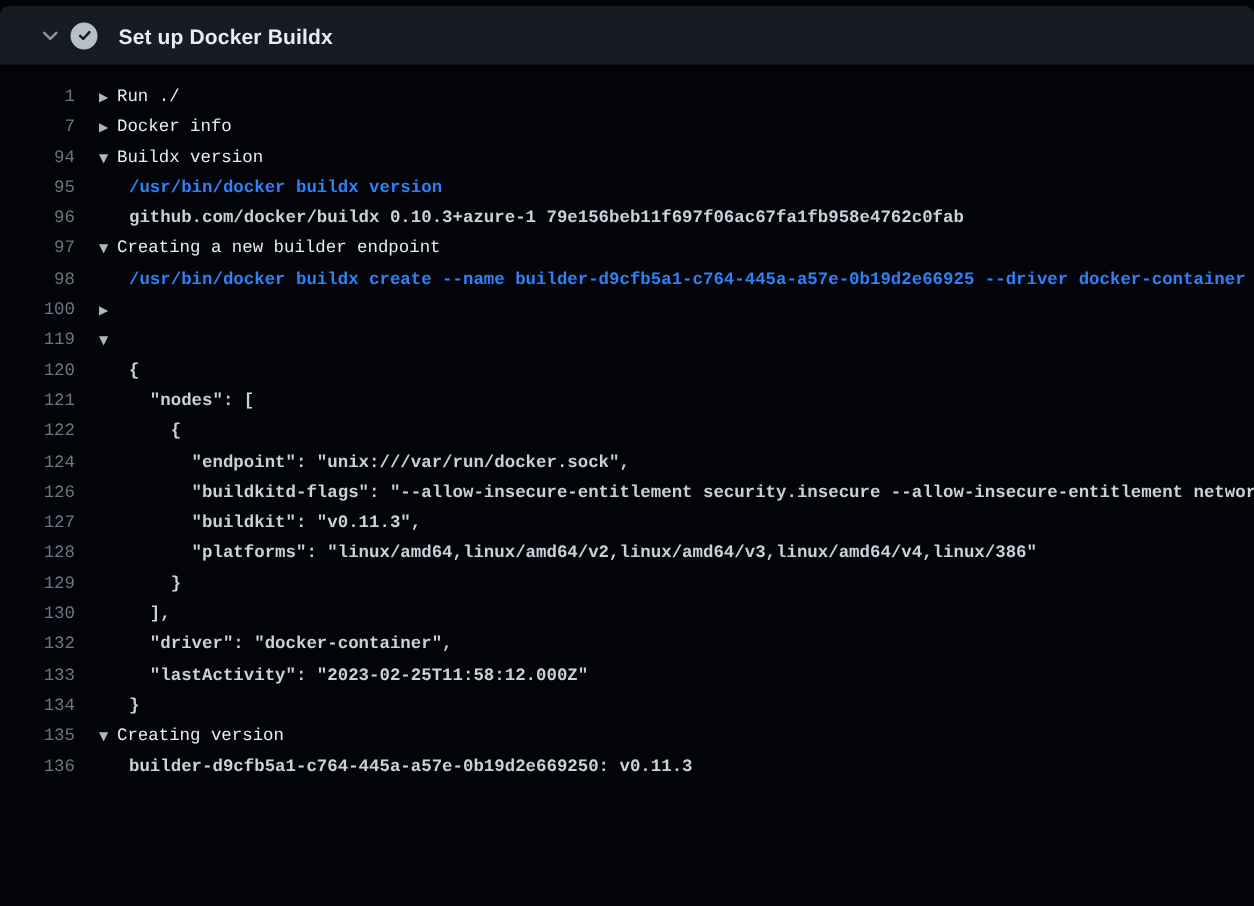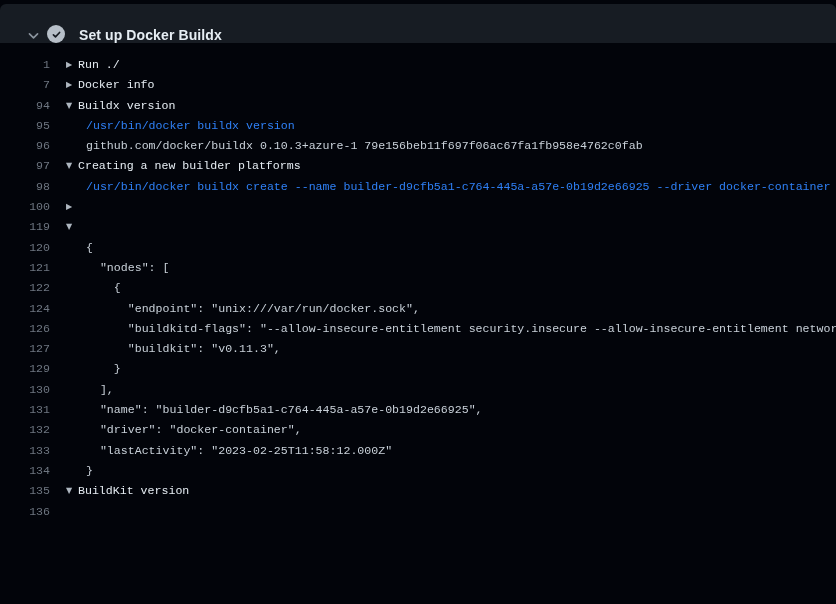--- a/index.html
+++ b/index.html
@@ -6,21 +6,21 @@
   html,body { width:836px; height:604px; overflow:hidden; }
   body {
     background:#02040a;
     font-family:"Liberation Sans", sans-serif;
     position:relative;
   }
   .step-header {
     position:absolute; top:4px; left:0; right:0; height:39px;
     background:#171c23;
     border-radius:6px 6px 0 0;
-    display:flex; align-items:flex-end;
+    display:flex; align-items:center;
     padding-left:26px;
     cursor:pointer;
   }
   .chev { width:15px; height:15px; margin-right:6px; flex-shrink:0; display:flex; align-items:center; justify-content:center; }
   .status-circle {
     width:18px; height:18px; border-radius:50%;
     background:#b7bfc8;
     display:flex; align-items:center; justify-content:center;
     flex-shrink:0; margin-right:14px;
   }
@@ -46,22 +46,22 @@
   }
   .content { display:flex; align-items:center; white-space:pre; }
   .row.group .content { padding-left:16px; cursor:pointer; }
   .row.output .content, .row.command .content { padding-left:36px; }
   .arrow {
     width:12px; display:inline-block;
     font-size:8px; color:#aeb7c0;
     font-family:"DejaVu Sans", sans-serif;
   }
   .row.group .txt { color:#e6edf3; }
-  .row.output .txt { color:#c9d1d9; }
-  .row.command .txt { color:#2f81f7; font-weight:400; }
+  .row.output .txt { color:#c9d1d9;font-weight:bold; }
+  .row.command .txt { color:#2f81f7; font-weight:700; }
 </style>
 </head>
 <body>
 
 <div class="step-header">
   <span class="chev">
     <svg width="13" height="13" viewBox="0 0 16 16">
       <path d="M3 6 L8 11 L13 6" fill="none" stroke="#8b949e" stroke-width="2" stroke-linecap="round" stroke-linejoin="round"></path>
     </svg>
   </span>
@@ -111,21 +111,21 @@
     <span class="content">
       
       <span class="txt">github.com/docker/buildx 0.10.3+azure-1 79e156beb11f697f06ac67fa1fb958e4762c0fab</span>
     </span>
   </div>
 
   <div class="row group">
     <span class="num">97</span>
     <span class="content">
       <span class="arrow">▼</span>
-      <span class="txt">Creating a new builder platforms</span>
+      <span class="txt">Creating a new builder endpoint</span>
     </span>
   </div>
 
   <div class="row command">
     <span class="num">98</span>
     <span class="content">
       
       <span class="txt">/usr/bin/docker buildx create --name builder-d9cfb5a1-c764-445a-a57e-0b19d2e66925 --driver docker-container</span>
     </span>
   </div>
@@ -188,44 +188,44 @@
   </div>
 
   <div class="row output">
     <span class="num">127</span>
     <span class="content">
       
       <span class="txt">      "buildkit": "v0.11.3",</span>
     </span>
   </div>
 
+  <div class="row output">
+    <span class="num">128</span>
+    <span class="content">
+      
+      <span class="txt">      "platforms": "linux/amd64,linux/amd64/v2,linux/amd64/v3,linux/amd64/v4,linux/386"</span>
+    </span>
+  </div>
 
   <div class="row output">
     <span class="num">129</span>
     <span class="content">
       
       <span class="txt">    }</span>
     </span>
   </div>
 
   <div class="row output">
     <span class="num">130</span>
     <span class="content">
       
       <span class="txt">  ],</span>
     </span>
   </div>
 
-  <div class="row output">
-    <span class="num">131</span>
-    <span class="content">
-      
-      <span class="txt">  "name": "builder-d9cfb5a1-c764-445a-a57e-0b19d2e66925",</span>
-    </span>
-  </div>
 
   <div class="row output">
     <span class="num">132</span>
     <span class="content">
       
       <span class="txt">  "driver": "docker-container",</span>
     </span>
   </div>
 
   <div class="row output">
@@ -241,20 +241,24 @@
     <span class="content">
       
       <span class="txt">}</span>
     </span>
   </div>
 
   <div class="row group">
     <span class="num">135</span>
     <span class="content">
       <span class="arrow">▼</span>
-      <span class="txt">BuildKit version</span>
+      <span class="txt">Creating version</span>
     </span>
   </div>
 
   <div class="row output">
     <span class="num">136</span>
+    <span class="content">
+      
+      <span class="txt">builder-d9cfb5a1-c764-445a-a57e-0b19d2e669250: v0.11.3</span>
+    </span>
   </div>
 </div>
 
 </body></html>

